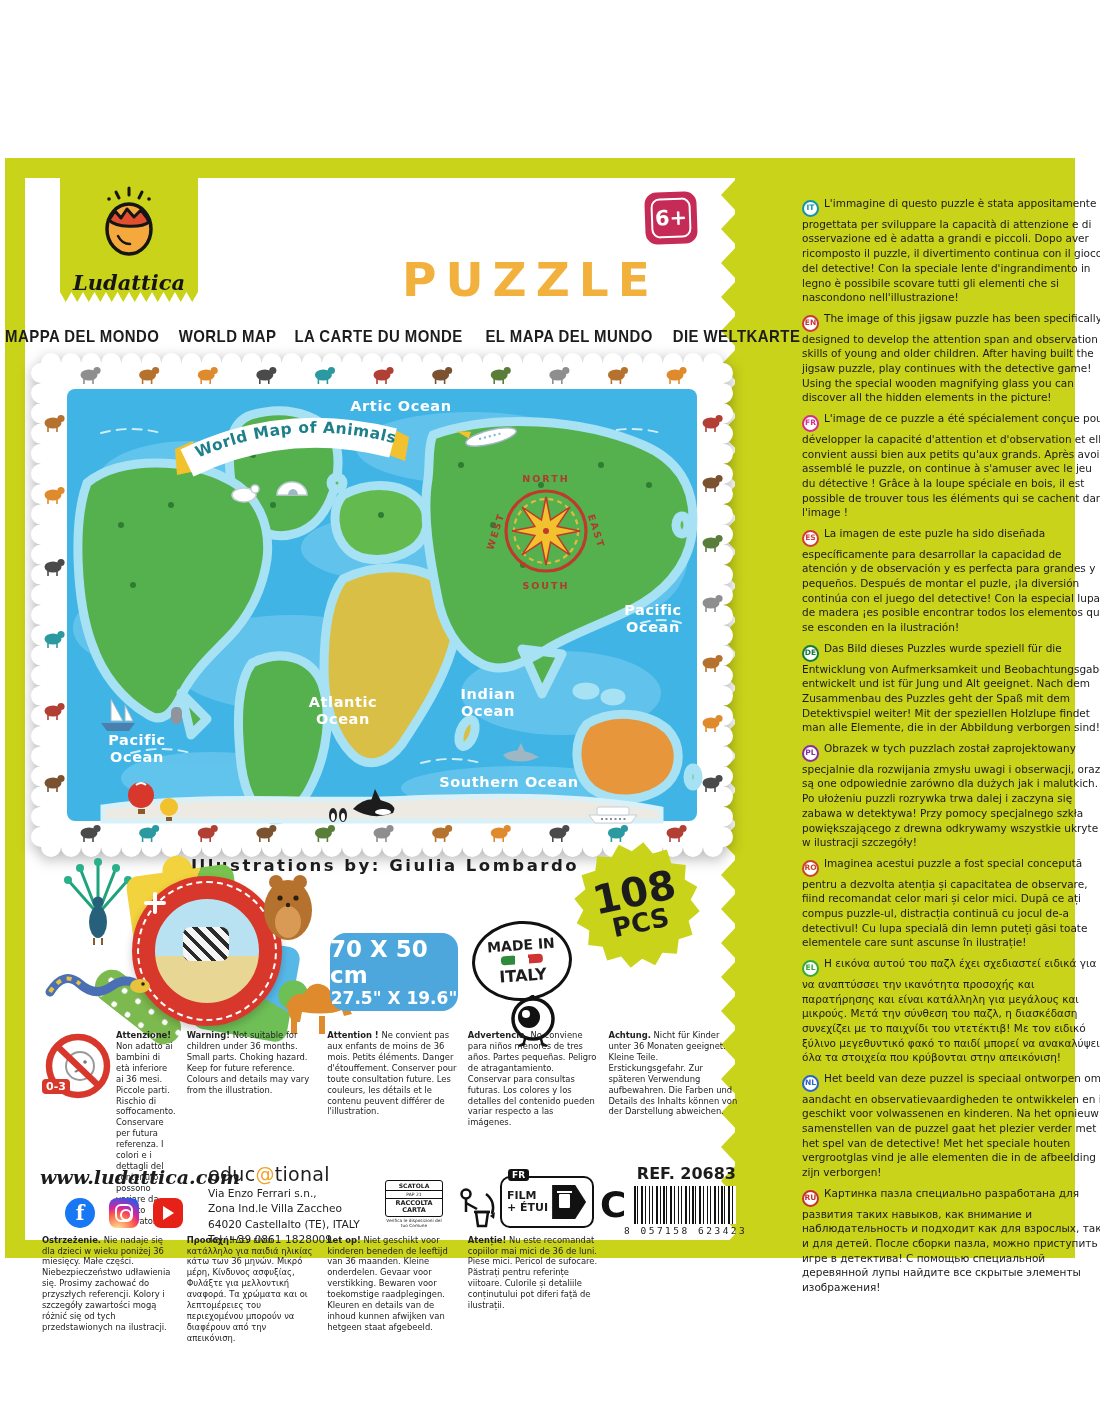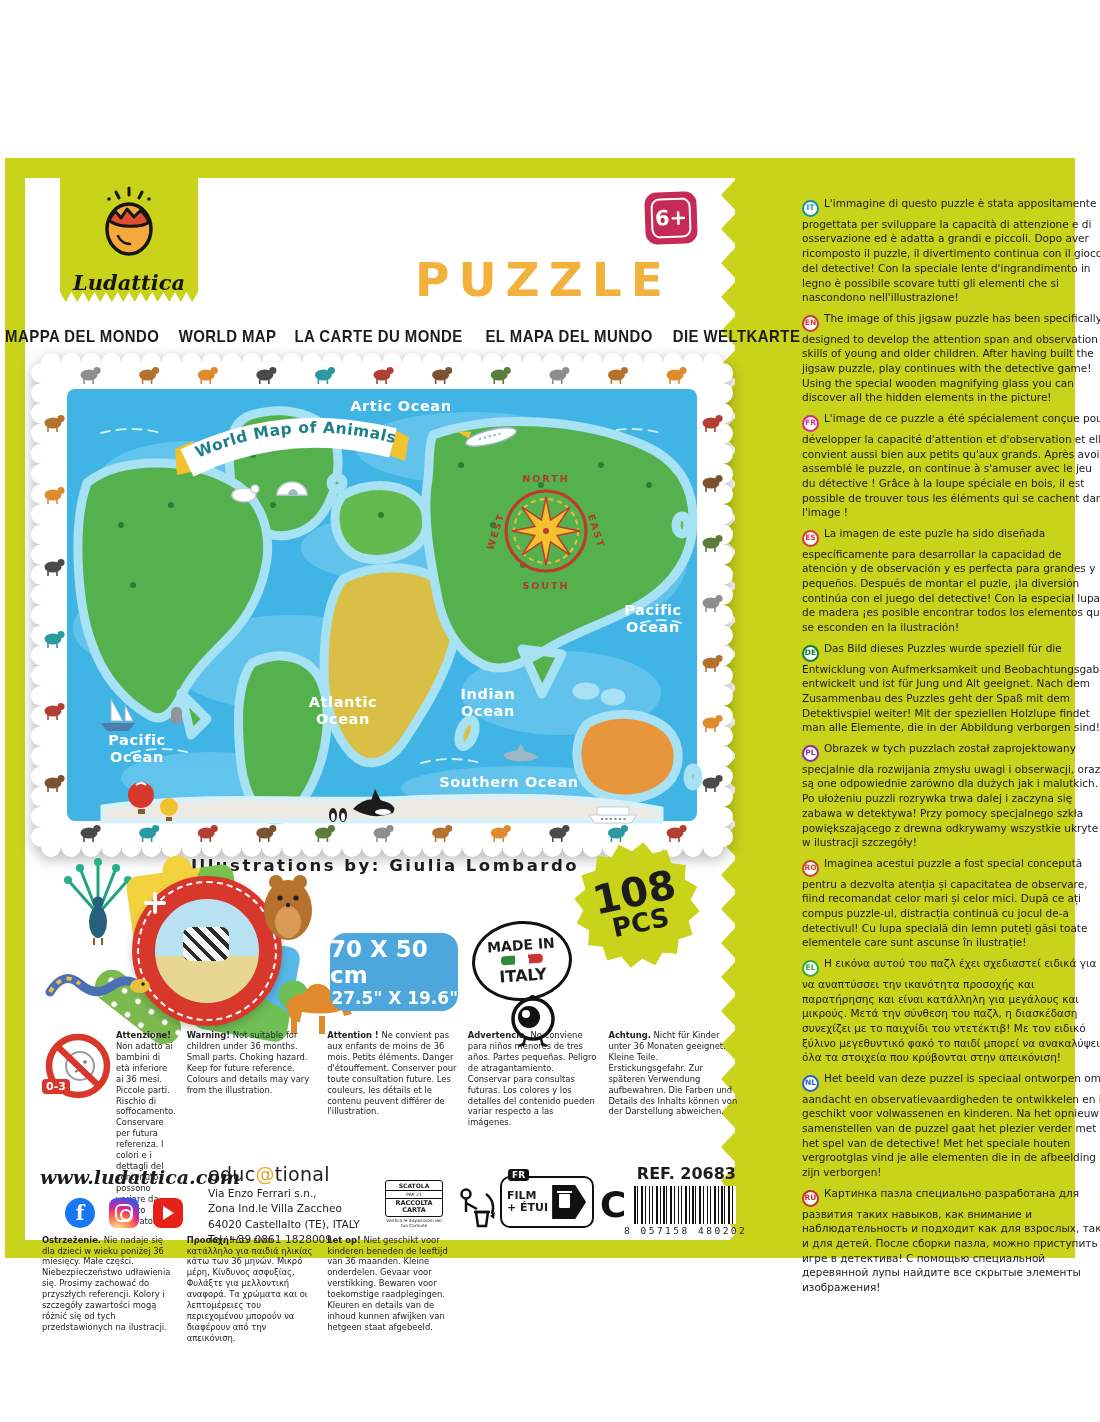--- a/index.html
+++ b/index.html
@@ -15,21 +15,21 @@
 
   
   .logo-tab{position:absolute;left:60px;top:178px;width:138px;height:124px;background:var(--lime);
     clip-path:polygon(0 0,100% 0,100% 92%,95.8% 100%,91.6% 92%,87.5% 100%,83.3% 92%,79.2% 100%,75% 92%,70.8% 100%,66.7% 92%,62.5% 100%,58.3% 92%,54.2% 100%,50% 92%,45.8% 100%,41.7% 92%,37.5% 100%,33.3% 92%,29.2% 100%,25% 92%,20.8% 100%,16.7% 92%,12.5% 100%,8.3% 92%,4.2% 100%,0 92%);
     display:flex;flex-direction:column;align-items:center;justify-content:flex-start;padding-top:8px}
   .brand-script{font-family:"DejaVu Serif",serif;font-style:italic;font-weight:bold;font-size:21px;color:#151513;margin-top:14px}
 
   
   .title-top{position:absolute;left:215px;top:184px;width:430px;text-align:center;
     font-size:62px;font-weight:800;letter-spacing:7px;color:var(--teal)}
-  .title-bottom{position:absolute;left:415px;top:252px;width:235px;text-align:center;
+  .title-bottom{position:absolute;left:402px;top:252px;width:235px;text-align:center;
     font-size:47px;font-weight:800;letter-spacing:9px;color:var(--orange)}
   .age-badge{position:absolute;left:645px;top:192px;width:52px;height:52px;background:var(--berry);
     border-radius:12px;display:flex;align-items:center;justify-content:center;transform:rotate(-2deg)}
   .age-badge-inner{width:40px;height:40px;border:2.5px solid #fff;border-radius:9px;display:flex;
     align-items:center;justify-content:center;color:#fff;font-weight:800;font-size:21px}
 
   .subtitle-row{position:absolute;left:40px;top:327px;width:697px;display:flex;justify-content:center}
   .subtitle-row span{display:inline-block;font-family:"Liberation Sans",sans-serif;font-weight:800;
     font-size:17px;letter-spacing:.5px;transform:scaleX(.88);transform-origin:center;white-space:nowrap}
 
@@ -582,21 +582,21 @@
       <circle cx="76" cy="10" r="1.6" fill="#3a2410"></circle>
     </svg>
     <svg style="position:absolute;left:2px;top:104px" width="110" height="62" viewBox="0 0 110 62">
       <path d="M8,40 q14,-22 30,-8 q16,14 32,2 q14,-10 28,0" fill="none" stroke="#4a6fb5" stroke-width="9" stroke-linecap="round"></path>
       <path d="M8,40 q14,-22 30,-8" fill="none" stroke="#e8c23a" stroke-width="4" stroke-dasharray="5 6"></path>
       <ellipse cx="98" cy="34" rx="10" ry="7" fill="#e8c23a"></ellipse>
       <circle cx="101" cy="32" r="1.8" fill="#222"></circle>
     </svg>
   </div>
 
-  <div style="position:absolute;left:330px;top:933px;width:128px;height:78px;background:#4da7dd;border-radius:16px;display:flex;flex-direction:column;align-items:flex-end;justify-content:center;color:#fff;font-weight:800">
+  <div style="position:absolute;left:330px;top:933px;width:128px;height:78px;background:#4da7dd;border-radius:16px;display:flex;flex-direction:column;align-items:center;justify-content:center;color:#fff;font-weight:800">
     <div style="font-size:23px">70 X 50 cm</div>
     <div style="font-size:17px">27.5" X 19.6"</div>
   </div>
   <div style="position:absolute;left:472px;top:921px;width:100px;height:80px;border:3.5px solid #111;border-radius:50%;background:#fff;display:flex;flex-direction:column;align-items:center;justify-content:center;transform:rotate(-4deg)">
     <div style="font-weight:800;font-size:14px">MADE IN</div>
     <div style="width:42px;height:9px;border-radius:4px;margin:2px 0;background:linear-gradient(90deg,#2f8a3c 0 33%,#fff 33% 66%,#cf3434 66%)"></div>
     <div style="font-weight:800;font-size:16px">ITALY</div>
   </div>
   <svg style="position:absolute;left:495px;top:995px" width="70" height="52" viewBox="0 0 70 52">
     <path d="M30,6 L38,1 L37,10" fill="none" stroke="#111" stroke-width="3" stroke-linejoin="round"></path>
@@ -623,20 +623,21 @@
 
   <div class="warnings">
     <div class="warn first"><b>Attenzione!</b> <span>Non adatto ai bambini di età inferiore ai 36 mesi. Piccole parti. Rischio di soffocamento. Conservare per futura referenza. I colori e i dettagli del contenuto possono variare da quanto illustrato.</span></div>
     <div class="warn"><b>Warning!</b> <span>Not suitable for children under 36 months. Small parts. Choking hazard. Keep for future reference. Colours and details may vary from the illustration.</span></div>
     <div class="warn"><b>Attention !</b> <span>Ne convient pas aux enfants de moins de 36 mois. Petits éléments. Danger d'étouffement. Conserver pour toute consultation future. Les couleurs, les détails et le contenu peuvent différer de l'illustration.</span></div>
     <div class="warn"><b>Advertencia.</b> <span>No conviene para niños menores de tres años. Partes pequeñas. Peligro de atragantamiento. Conservar para consultas futuras. Los colores y los detalles del contenido pueden variar respecto a las imágenes.</span></div>
     <div class="warn"><b>Achtung.</b> <span>Nicht für Kinder unter 36 Monaten geeignet. Kleine Teile. Erstickungsgefahr. Zur späteren Verwendung aufbewahren. Die Farben und Details des Inhalts können von der Darstellung abweichen.</span></div>
     <div class="warn"><b>Ostrzeżenie.</b> <span>Nie nadaje się dla dzieci w wieku poniżej 36 miesięcy. Małe części. Niebezpieczeństwo udławienia się. Prosimy zachować do przyszłych referencji. Kolory i szczegóły zawartości mogą różnić się od tych przedstawionych na ilustracji.</span></div>
     <div class="warn"><b>Προσοχή!</b> <span>Δεν είναι κατάλληλο για παιδιά ηλικίας κάτω των 36 μηνών. Μικρό μέρη, Κίνδυνος ασφυξίας, Φυλάξτε για μελλοντική αναφορά. Τα χρώματα και οι λεπτομέρειες του περιεχομένου μπορούν να διαφέρουν από την απεικόνιση.</span></div>
     <div class="warn"><b>Let op!</b> <span>Niet geschikt voor kinderen beneden de leeftijd van 36 maanden. Kleine onderdelen. Gevaar voor verstikking. Bewaren voor toekomstige raadplegingen. Kleuren en details van de inhoud kunnen afwijken van hetgeen staat afgebeeld.</span></div>
+    <div class="warn"><b>Atenție!</b> <span>Nu este recomandat copiilor mai mici de 36 de luni. Piese mici. Pericol de sufocare. Păstrați pentru referințe viitoare. Culorile și detaliile conținutului pot diferi față de ilustrații.</span></div>
   </div>
 
   <div class="site-block">
     <div class="site">www.ludattica.com</div>
     <div class="socials">
       <div class="soc fb">f</div>
       <div class="soc ig"></div>
       <div class="soc yt"></div>
     </div>
   </div>
@@ -671,21 +672,21 @@
       <div>+ ÉTUI</div>
     </div>
     <div class="film-arrow"></div>
   </div>
   <div class="ce">CE</div>
   <div class="ref">REF. 20683</div>
   <div class="barcode">
     <div class="bars">
         <div class="bars-inner"></div>
       </div>
-    <div class="digits">8 057158 480202</div>
+    <div class="digits">8 057158 623423</div>
   </div>
 
   <div class="descs">
     <p class="desc"><span class="lang-badge" style="border-color: rgb(18, 149, 168); color: rgb(18, 149, 168);">IT</span><span>L'immagine di questo puzzle è stata appositamente progettata per sviluppare la capacità di attenzione e di osservazione ed è adatta a grandi e piccoli. Dopo aver ricomposto il puzzle, il divertimento continua con il gioco del detective! Con la speciale lente d'ingrandimento in legno è possibile scovare tutti gli elementi che si nascondono nell'illustrazione!</span></p>
     <p class="desc"><span class="lang-badge" style="border-color: rgb(201, 58, 58); color: rgb(201, 58, 58);">EN</span><span>The image of this jigsaw puzzle has been specifically designed to develop the attention span and observation skills of young and older children. After having built the jigsaw puzzle, play continues with the detective game!  Using the special wooden magnifying glass you can discover all the hidden elements in the picture!</span></p>
     <p class="desc"><span class="lang-badge" style="border-color: rgb(214, 45, 138); color: rgb(214, 45, 138);">FR</span><span>L'image de ce puzzle a été spécialement conçue pour développer la capacité d'attention et d'observation et elle convient aussi bien aux petits qu'aux grands. Après avoir assemblé le puzzle, on continue à s'amuser avec le jeu du détective ! Grâce à la loupe spéciale en bois, il est possible de trouver tous les éléments qui se cachent dans l'image !</span></p>
     <p class="desc"><span class="lang-badge" style="border-color: rgb(210, 60, 60); color: rgb(210, 60, 60);">ES</span><span>La imagen de este puzle ha sido diseñada específicamente para desarrollar la capacidad de atención y de observación y es perfecta para grandes y pequeños. Después de montar el puzle, ¡la diversión continúa con el juego del detective! Con la especial lupa de madera ¡es posible encontrar todos los elementos que se esconden en la ilustración!</span></p>
     <p class="desc"><span class="lang-badge" style="border-color: rgb(21, 122, 58); color: rgb(21, 122, 58);">DE</span><span>Das Bild dieses Puzzles wurde speziell für die Entwicklung von Aufmerksamkeit und Beobachtungsgabe entwickelt und ist für Jung und Alt geeignet. Nach dem Zusammenbau des Puzzles geht der Spaß mit dem Detektivspiel weiter! Mit der speziellen Holzlupe findet man alle Elemente, die in der Abbildung verborgen sind!</span></p>
     <p class="desc"><span class="lang-badge" style="border-color: rgb(138, 47, 158); color: rgb(138, 47, 158);">PL</span><span>Obrazek w tych puzzlach został zaprojektowany specjalnie dla rozwijania zmysłu uwagi i obserwacji, oraz są one odpowiednie zarówno dla dużych jak i malutkich. Po ułożeniu puzzli rozrywka trwa dalej i zaczyna się zabawa w detektywa! Przy pomocy specjalnego szkła powiększającego z drewna odkrywamy wszystkie ukryte w ilustracji szczegóły!</span></p>
     <p class="desc"><span class="lang-badge" style="border-color: rgb(200, 68, 44); color: rgb(200, 68, 44);">RO</span><span>Imaginea acestui puzzle a fost special concepută pentru a dezvolta atenția și capacitatea de observare, fiind recomandat celor mari și celor mici. După ce ați compus puzzle-ul, distracția continuă cu jocul de-a detectivul! Cu lupa specială din lemn puteți găsi toate elementele care sunt ascunse în ilustrație!</span></p>

